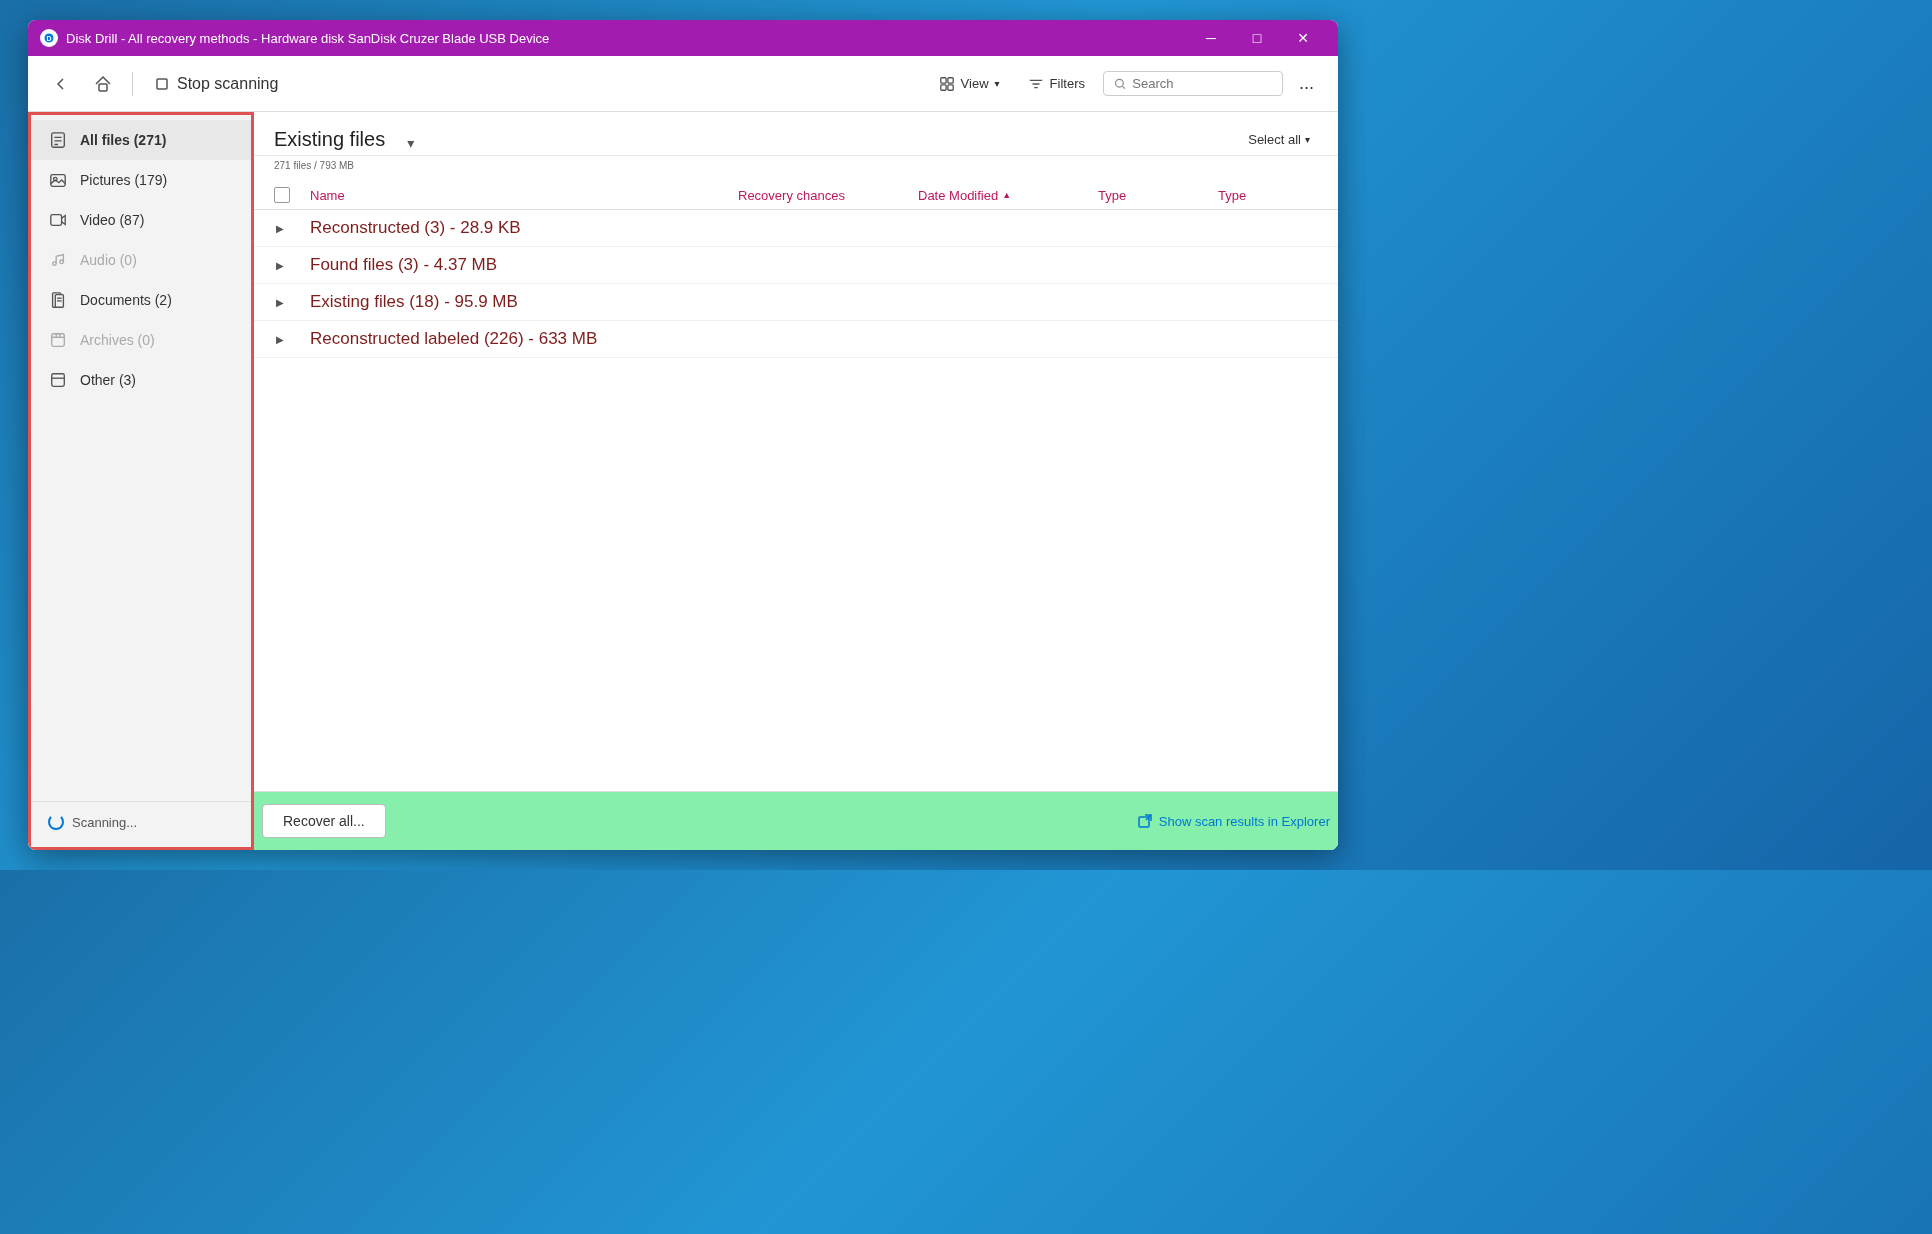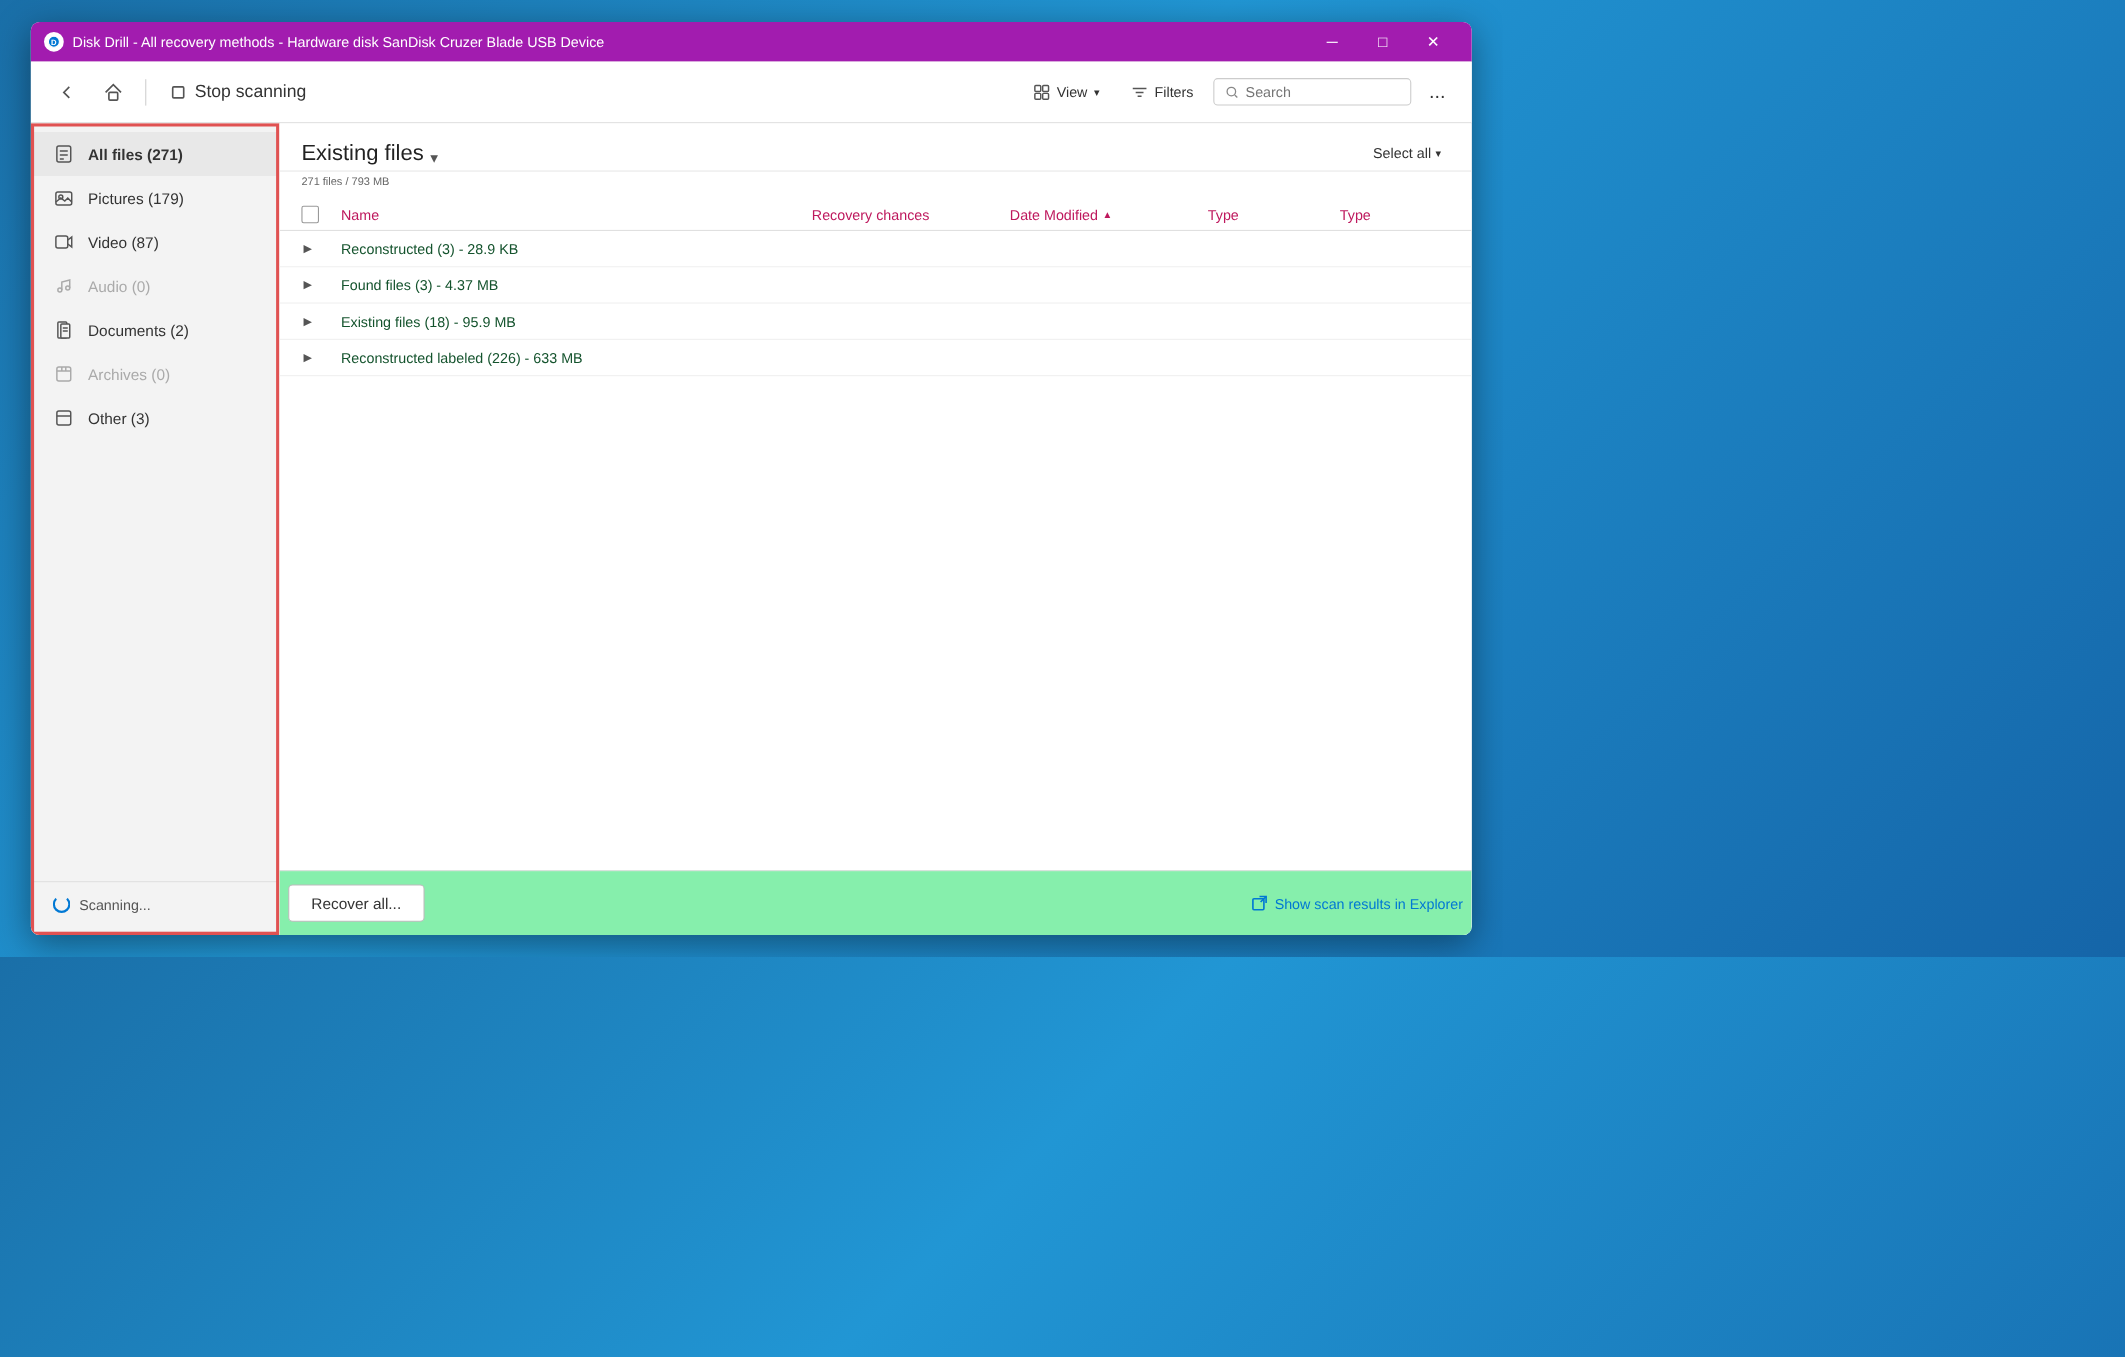--- a/index.html
+++ b/index.html
@@ -219,21 +219,21 @@
     .panel-header {
       padding: 16px 20px 4px 20px;
       display: flex;
       align-items: center;
       justify-content: space-between;
       border-bottom: 1px solid #e8e8e8;
     }
     .panel-title-row {
       display: flex;
       align-items: flex-end;
-      gap: 6px;
+      gap: 22px;
     }
     .panel-title {
       font-size: 20px;
       font-weight: 400;
       color: #222;
     }
     .panel-dropdown-icon {
       font-size: 14px;
       color: #555;
       cursor: pointer;
@@ -290,22 +290,22 @@
     }
     .expand-btn {
       border: none;
       background: transparent;
       cursor: pointer;
       color: #555;
       font-size: 10px;
       padding: 2px;
     }
     .row-name {
-      font-size: 13px;
-      color: #14532d;
+      font-size: 17px;
+      color: #7f1d1d;
       display: flex;
       align-items: center;
       gap: 6px;
     }
     .checkbox-cell {
       display: flex;
       align-items: center;
     }
     .checkbox {
       width: 16px;

